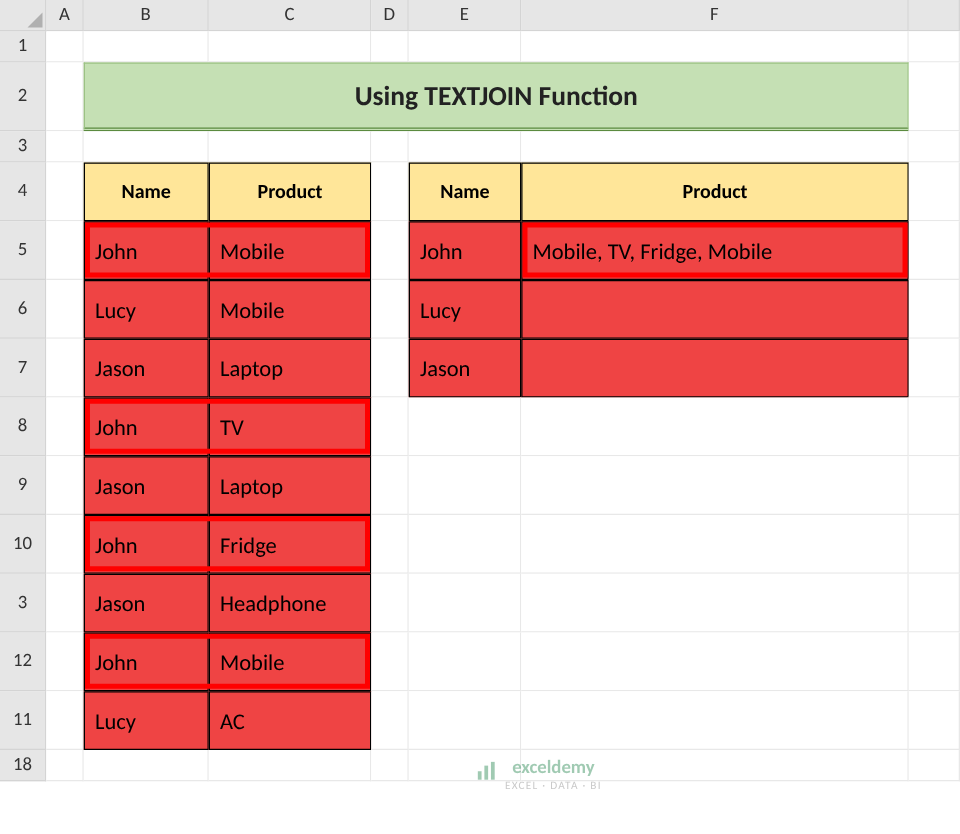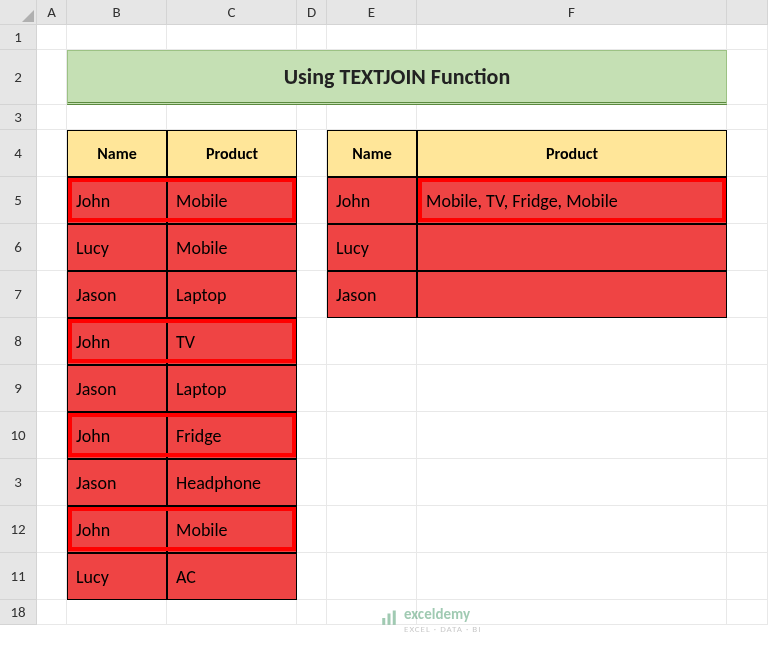--- a/index.html
+++ b/index.html
@@ -8,21 +8,21 @@
     .grid { display: grid; grid-template-columns: 37px 30px 100px 130px 30px 90px 310px 41px; grid-template-rows: 25px 25px 55px 25px 47px 47px 47px 47px 47px 47px 47px 47px 47px 47px 25px; }
     .hcell { background: #e6e6e6; border-right: 1px solid #d4d4d4; border-bottom: 1px solid #d4d4d4; display: flex; align-items: center; justify-content: center; font-size: 15px; color: #333; }
     .rcell { background: #e6e6e6; border-right: 1px solid #d4d4d4; border-bottom: 1px solid #d4d4d4; display: flex; align-items: center; justify-content: center; font-size: 15px; color: #333; }
     .cell { border-right: 1px solid #e8e8e8; border-bottom: 1px solid #e8e8e8; display: flex; align-items: center; padding: 0 6px; background: #fff; }
     .corner { background: #e6e6e6; border-right: 1px solid #d4d4d4; border-bottom: 1px solid #d4d4d4; position: relative; }
     .corner::after { content: ''; position: absolute; right: 2px; bottom: 2px; width: 0; height: 0; border-style: solid; border-width: 0 0 12px 12px; border-color: transparent transparent #b0b0b0 transparent; }
     .title-row { background: #c5e0b4; border: 1px solid #9cc284; border-bottom: 3px double #5b8a3f; font-weight: bold; font-size: 22px; color: #222; justify-content: center; }
     .thdr { background: #ffe699; border: 1px solid #000; font-weight: bold; font-size: 16px; justify-content: center; }
     .tcell { background: #ef4444; border: 1px solid #000; font-size: 18px; padding-left: 8px; }
     .hl { position: absolute; border: 4px solid #ff0000; pointer-events: none; }
-    .watermark { position: absolute; left: 380px; top: 605px; display: flex; align-items: center; gap: 6px; opacity: 0.45; font-size: 15px; color: #2e8b57; }
+    .watermark { position: absolute; left: 380px; top: 605px; display: flex; align-items: center; gap: 6px; opacity: 0.45; font-size: 15px; color: #2e8b57; text-align: center; }
     .watermark svg { width: 18px; height: 18px; fill: #2e8b57; }
     .watermark .sub { font-size: 9px; color: #888; display: block; letter-spacing: 1px; }
   </style>
 </head>
 <body>
 
 <div class="sheet">
   <div class="grid">
 
     <div class="corner"></div>

